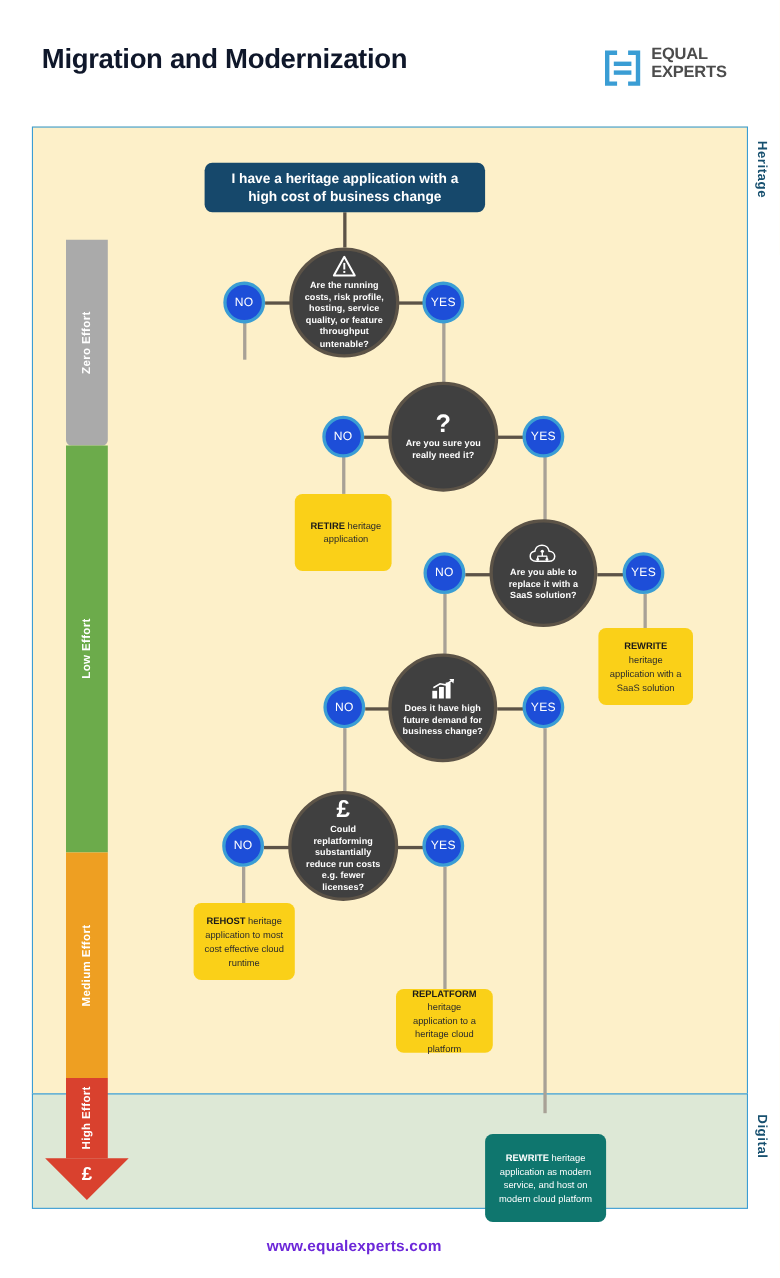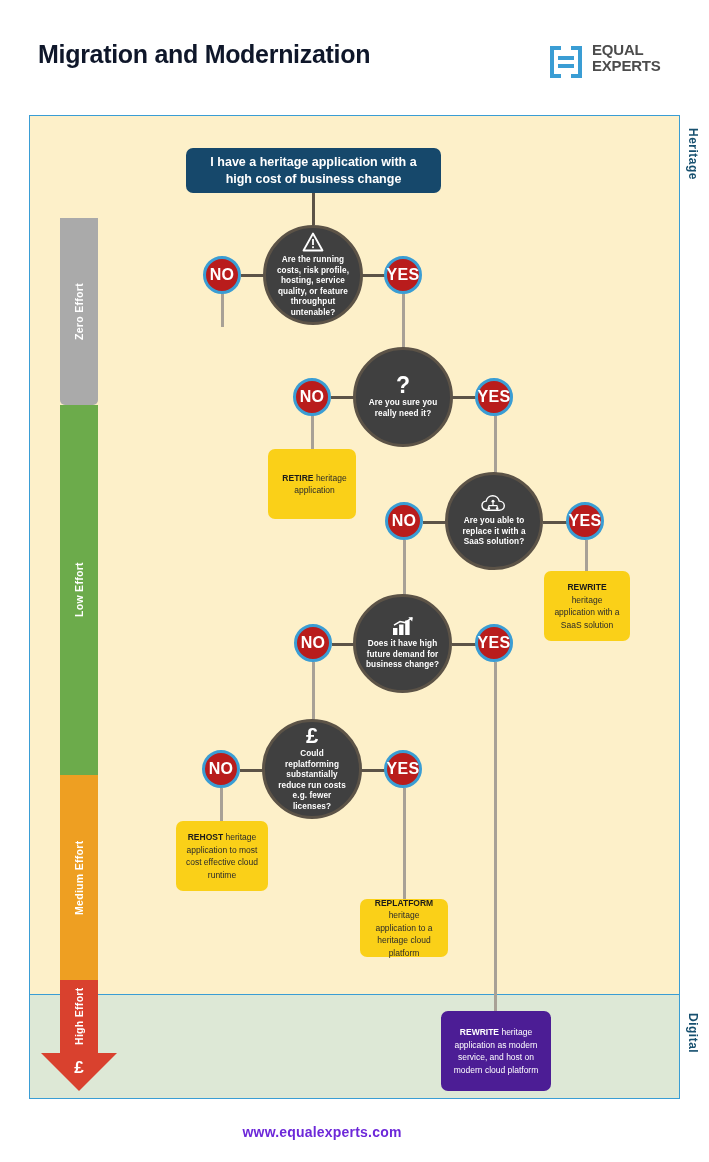--- a/index.html
+++ b/index.html
@@ -80,34 +80,34 @@
     color:#ffffff;text-align:center;
   }
   .decision .d-icon{font-size:20px;line-height:20px;margin-bottom:3px;}
   .decision .d-icon svg{display:block;}
   .decision .d-text{font-size:8.2px;font-weight:bold;line-height:10.5px;
     padding:0 9px;letter-spacing:0.1px;}
 
   
   .badge{
     position:absolute;width:38px;height:38px;border-radius:50%;
-    background:#b91c1c;border:3px solid #3a9dd4;box-sizing:border-box;
+    background:#1d4ed8;border:3px solid #3a9dd4;box-sizing:border-box;
     display:flex;align-items:center;justify-content:center;
-    color:#ffffff;font-size:16px;font-weight:bold;letter-spacing:0.3px;
+    color:#ffffff;font-size:11px;font-weight:normal;letter-spacing:0.3px;
   }
 
   
   .outcome{
     position:absolute;border-radius:7px;background:#fad018;
     display:flex;align-items:center;justify-content:center;text-align:center;
     color:#2b2b2b;font-size:8.5px;line-height:12.5px;padding:6px 9px;
     box-sizing:border-box;
   }
   .outcome b{font-weight:bold;color:#1a1a1a;}
-  .outcome.digital{background:#4c1d95;color:#ffffff;}
+  .outcome.digital{background:#0f766e;color:#ffffff;margin-top:20px;}
   .outcome.digital b{color:#ffffff;}
 
   
   #footer-url{
     position:absolute;left:16px;top:1124px;width:612px;text-align:center;
     color:#6d28d9;font-size:14px;font-weight:bold;letter-spacing:0.2px;
   }
 </style>
 </head>
 <body>

